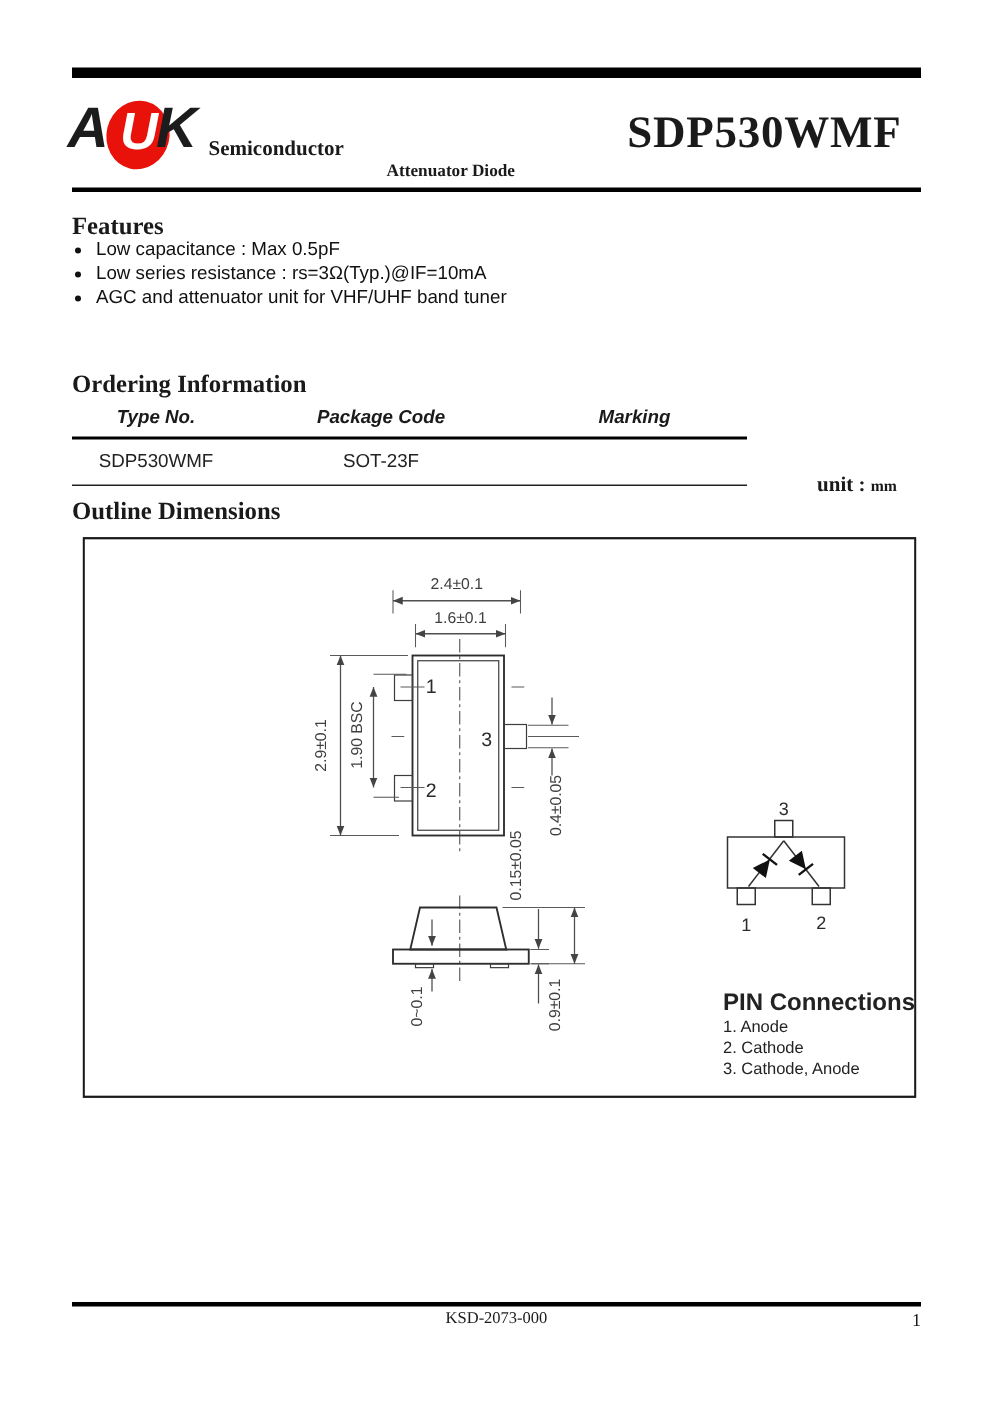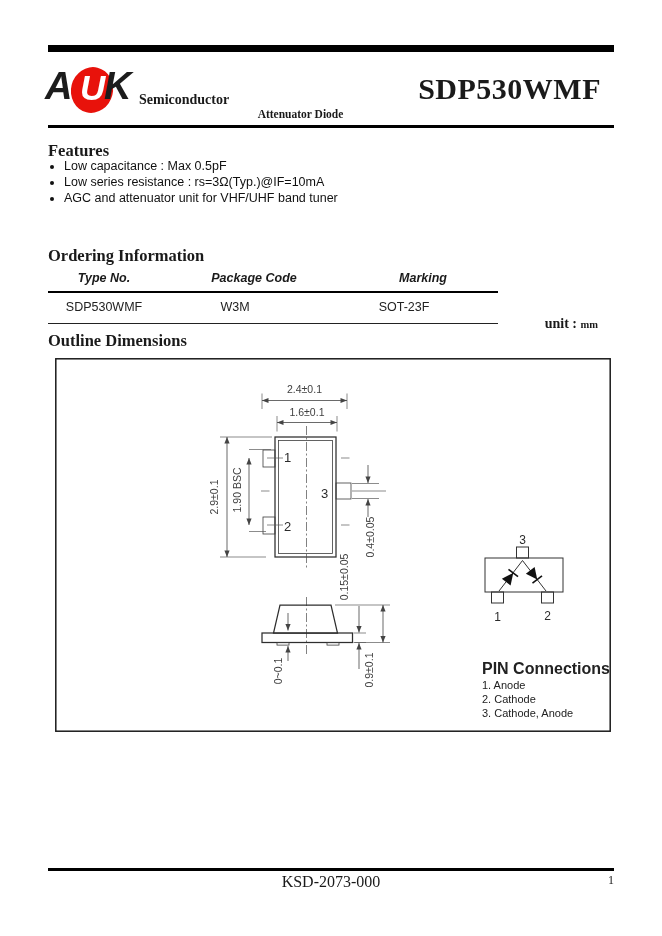--- a/index.html
+++ b/index.html
@@ -46,21 +46,21 @@
   .tn{fill:none;stroke:#3c3c3c;stroke-width:.8;}
   .sch{fill:none;stroke:#333;stroke-width:1;}
   .dim{fill:none;stroke:#4f4f4f;stroke-width:.85;}
   .ext{fill:none;stroke:#5a5a5a;stroke-width:.7;}
   .cl{fill:none;stroke:#4a4a4a;stroke-width:.7;stroke-dasharray:9 2.5 2 2.5;}
   text.dtx{font-family:"Liberation Sans",sans-serif;font-size:10.5px;fill:#3f3f3f;text-anchor:middle;}
   text.pn{font-family:"Liberation Sans",sans-serif;font-size:13px;fill:#2b2b2b;text-anchor:middle;}
   text.pns{font-family:"Liberation Sans",sans-serif;font-size:12px;fill:#2b2b2b;text-anchor:middle;}
   
   .frule{left:48px;top:868px;width:566px;height:2.5px;background:#000;}
-  .fdoc{left:0;top:873px;width:662px;text-align:center;font-family:"Liberation Serif",serif;font-size:16px;}
+  .fdoc{left:0;top:873px;width:662px;text-align:center;font-family:"Liberation Serif",serif;font-size:11px;}
   .fpage{left:560px;top:873px;width:54px;text-align:right;font-family:"Liberation Serif",serif;font-size:12px;}
 </style>
 </head>
 <body>
 
 <div class="abs topbar"></div>
 
 <div>
   <div class="abs logo-ellipse" style="background: rgb(232, 18, 11);"></div>
   <span class="abs logo-letter logo-a">A</span>
@@ -83,21 +83,20 @@
 <div class="abs h2 ordering-h">Ordering Information</div>
 <div class="abs otable">
   <div class="orow ohead">
     <div class="ocell oc1">Type No.</div>
     <div class="ocell oc3">Package Code</div>
     <div class="ocell oc2">Marking</div>
   </div>
   <div class="oline1"></div>
   <div class="orow odata">
     <div class="ocell oc1">SDP530WMF</div>
-    <div class="ocell oc2">W3M</div>
     <div class="ocell oc3">SOT-23F</div>
   </div>
   <div class="oline2"></div>
 </div>
 
 <div class="abs h2 outline-h">Outline Dimensions</div>
 <div class="abs unit">
   <span>unit :</span>
   <span class="mm">mm</span>
 </div>

